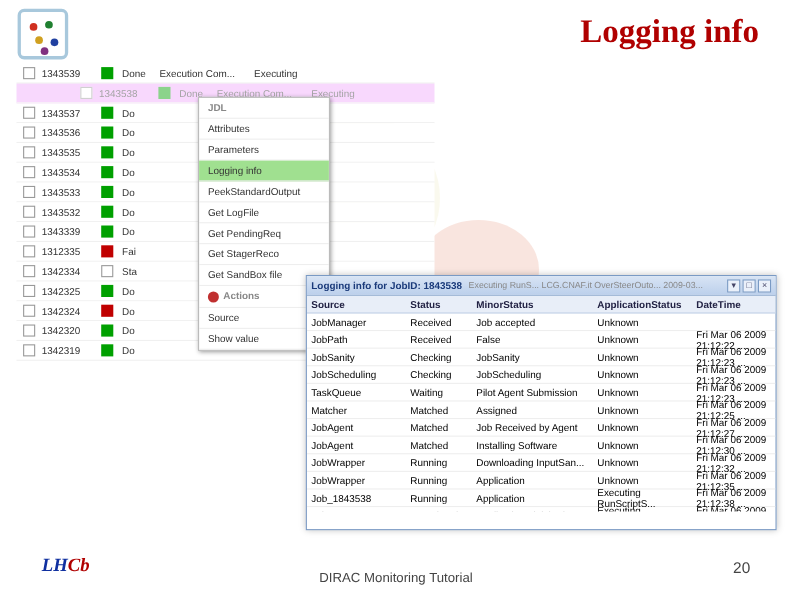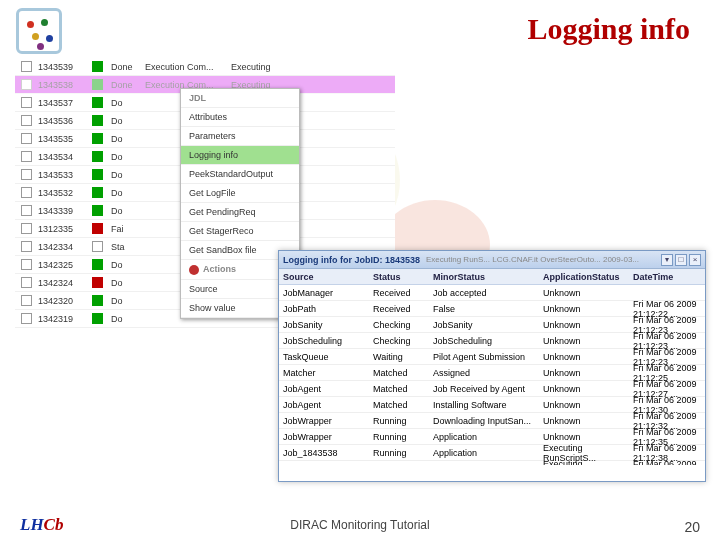--- a/index.html
+++ b/index.html
@@ -8,21 +8,21 @@
   .blob { position:absolute; border-radius:50%; opacity:0.18; }
   .b1 { width:180px; height:160px; background:#e6e0a0; top:100px; left:220px; }
   .b2 { width:110px; height:90px; background:#e07050; top:200px; left:380px; }
   .b3 { width:90px; height:80px; background:#8ab060; top:280px; left:320px; }
   .slide-title { position:absolute; top:12px; right:30px; font-size:30px; font-weight:bold; color:#b00000; font-family:"Comic Sans MS",cursive; }
   .logo-top { position:absolute; top:8px; left:16px; width:46px; height:46px; border:3px solid #a8c8dc; border-radius:6px; background:#fff; }
   .logo-top .d { position:absolute; width:7px; height:7px; border-radius:50%; }
   .d1{ background:#d03020; top:10px; left:8px;} .d2{background:#208030; top:8px; left:22px;} .d3{background:#d0a020; top:22px; left:13px;} .d4{background:#2040a0; top:24px; left:27px;} .d5{background:#803080; top:32px; left:18px;}
   .jobtable { position:absolute; top:58px; left:15px; width:380px; }
   .jobtable .row { display:flex; align-items:center; height:18px; border-bottom:1px solid #f0f0f0; background:#fff; font-size:9px; color:#333;}
-  .jobtable .row.greyed{ opacity:0.45; background:#d946ef;}
+  .jobtable .row.greyed{ opacity:0.45; background:#f0abfc;justify-content:center;}
   .cb { width:11px; height:11px; border:1px solid #999; background:#fff; margin:0 6px; flex:0 0 11px;}
   .jid { width:50px; }
   .sq { width:11px; height:11px; margin:0 8px 0 4px; flex:0 0 11px;}
   .sq.g{background:#00a000;} .sq.r{background:#c00000;} .sq.w{background:#fff; border:1px solid #999;}
   .stat { width:34px; overflow:hidden; white-space:nowrap;}
   .mstat{ width:86px; overflow:hidden; white-space:nowrap;}
   .astat{ width:60px; overflow:hidden; white-space:nowrap;}
   .ctxmenu { position:absolute; top:88px; left:180px; width:120px; background:#fff; border:1px solid #bbb; box-shadow:1px 1px 4px rgba(0,0,0,0.4); font-size:9px; }
   .ctxmenu .mi { padding:4px 8px; border-bottom:1px solid #eee; color:#333; }
   .ctxmenu .hdr { color:#888; font-weight:bold; }
@@ -31,21 +31,21 @@
   .logwin { position:absolute; top:250px; left:278px; width:428px; height:232px; background:#fff; border:1px solid #7a9ac4; box-shadow:0 0 6px rgba(0,0,0,0.25); font-size:9px; }
   .logwin .titlebar { background:linear-gradient(#d8e4f4,#bcd0ec); height:18px; display:flex; align-items:center; padding:0 4px; border-bottom:1px solid #9cb4d4; }
   .titlebar .t { font-weight:bold; color:#1a3a7a; white-space:nowrap; overflow:hidden;}
   .titlebar .extra { margin-left:6px; color:#888; font-size:8px; white-space:nowrap; overflow:hidden;}
   .titlebar .btns { margin-left:auto; display:flex; gap:2px;}
   .titlebar .b { width:12px; height:12px; border:1px solid #7a9ac4; background:#eaf0fa; font-size:8px; text-align:center; line-height:10px; color:#446;}
   .logwin .hdrow, .logwin .drow { display:flex; height:16px; align-items:center; border-bottom:1px solid #eee; }
   .logwin .hdrow { background:#e8eef8; font-weight:bold; color:#224; border-bottom:1px solid #c4d2e8;}
   .lc1{width:94px; padding-left:4px;} .lc2{width:60px;} .lc3{width:110px;} .lc4{width:90px;} .lc5{flex:1;}
   .logwin .body { height:196px; overflow:hidden; }
-  .footer { position:absolute; bottom:5px; left:0; width:720px; display:flex; align-items:flex-end; justify-content:space-between; padding:0 20px;}
+  .footer { position:absolute; bottom:16px; left:0; width:720px; display:flex; align-items:flex-end; justify-content:space-between; padding:0 38px;}
   .logo-bot { font-style:italic; font-weight:bold; font-size:17px; font-family:Georgia,serif;}
   .logo-bot .l1{color:#1030a0;} .logo-bot .l2{color:#b00000;}
   .foot-title { font-size:12px; color:#444; position:absolute; left:50%; transform:translateX(-50%); bottom:8px;}
   .pagenum { font-size:14px; color:#444;}
 </style>
 </head>
 <body>
 
 <div class="slide">
   <div class="blob b1"></div>

